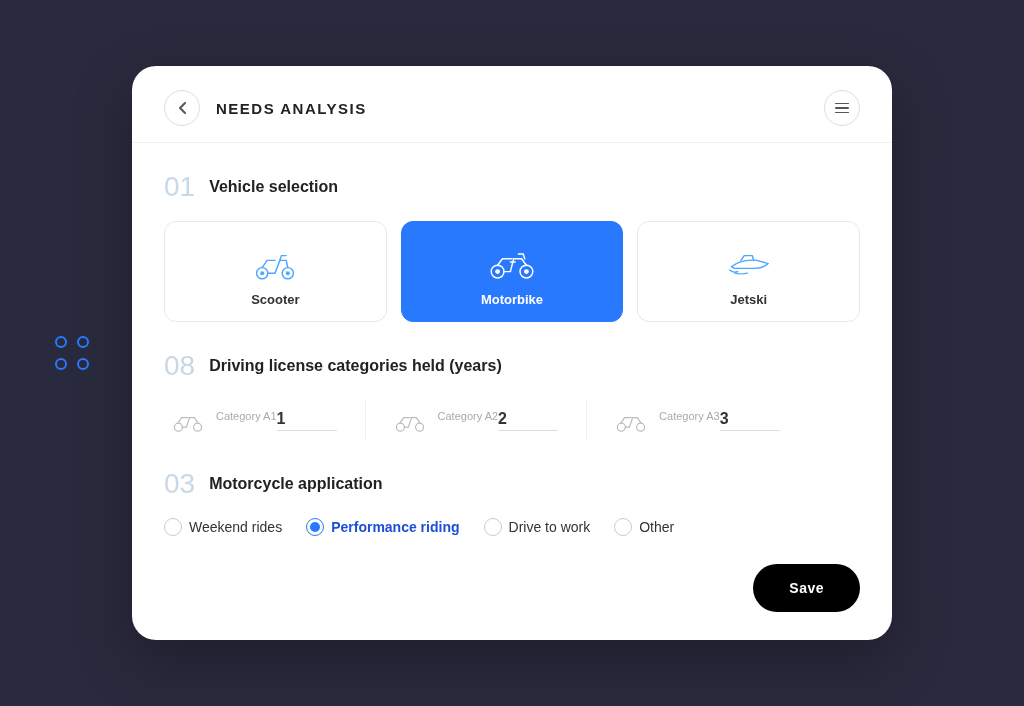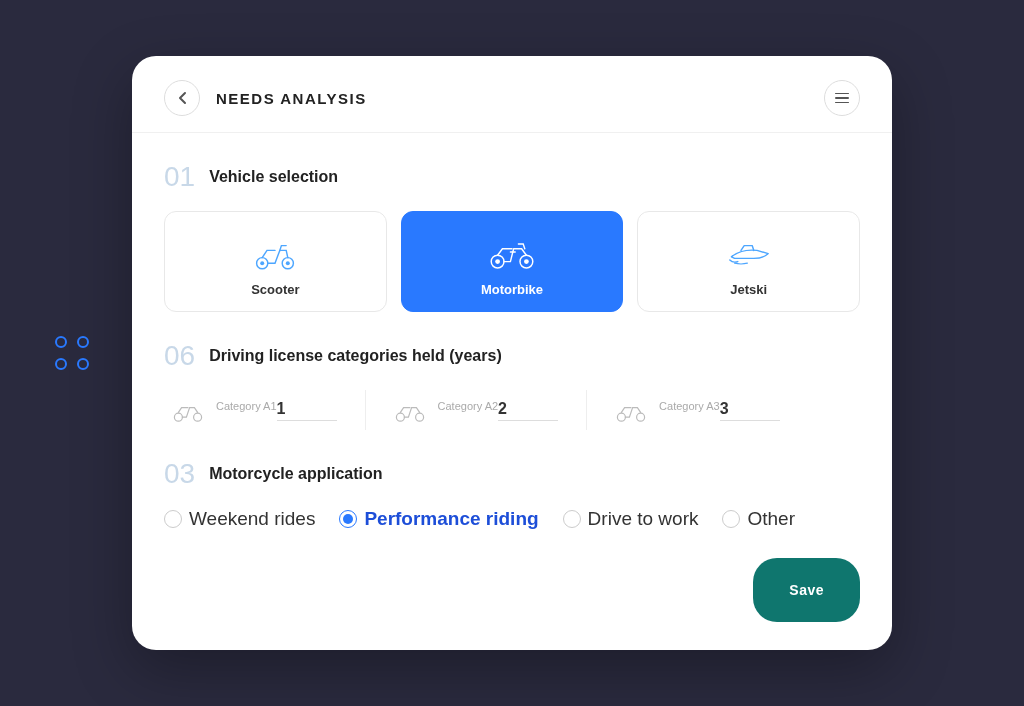--- a/index.html
+++ b/index.html
@@ -213,38 +213,38 @@
       background: #fff;
     }
     .radio-circle.active::after {
       content: '';
       width: 10px;
       height: 10px;
       border-radius: 50%;
       background: #2979ff;
     }
     .radio-label {
-      font-size: 19px;
+      font-size: 14px;
       color: #333;
     }
     .radio-label.active {
       font-weight: 700;
       color: #1d4ed8;
     }
     .save-row {
       display: flex;
       justify-content: flex-end;
       margin-top: 16px;
     }
     .save-btn {
-      background: #0f766e;
+      background: #000000;
       color: #fff;
       border: none;
       border-radius: 24px;
-      padding: 24px 36px;
+      padding: 16px 36px;
       font-size: 14px;
       font-weight: 600;
       cursor: pointer;
       letter-spacing: 0.5px;
     }
     
     .svg-icon {
       width: 48px;
       height: 40px;
     }
@@ -332,21 +332,21 @@
             </svg>
             <span class="vehicle-label">Jetski</span>
           </div>
 
 
         </div>
       </div>
 
       <div class="section">
         <div class="section-header">
-          <span class="step-num">06</span>
+          <span class="step-num">08</span>
           <span class="section-title">Driving license categories held (years)</span>
         </div>
         <div class="license-row">
 
           <div class="license-item">
             <svg class="svg-icon-sm" viewBox="0 0 40 30" fill="none">
               <circle cx="8" cy="24" r="5" stroke="#bbb" stroke-width="1.5" fill="none"></circle>
               <circle cx="32" cy="24" r="5" stroke="#bbb" stroke-width="1.5" fill="none"></circle>
               <path d="M13 24 L18 24 L22 12 L28 12 L32 18" stroke="#bbb" stroke-width="1.5" fill="none" stroke-linecap="round"></path>
               <path d="M8 18 L12 12 L20 12" stroke="#bbb" stroke-width="1.5" fill="none" stroke-linecap="round"></path>

